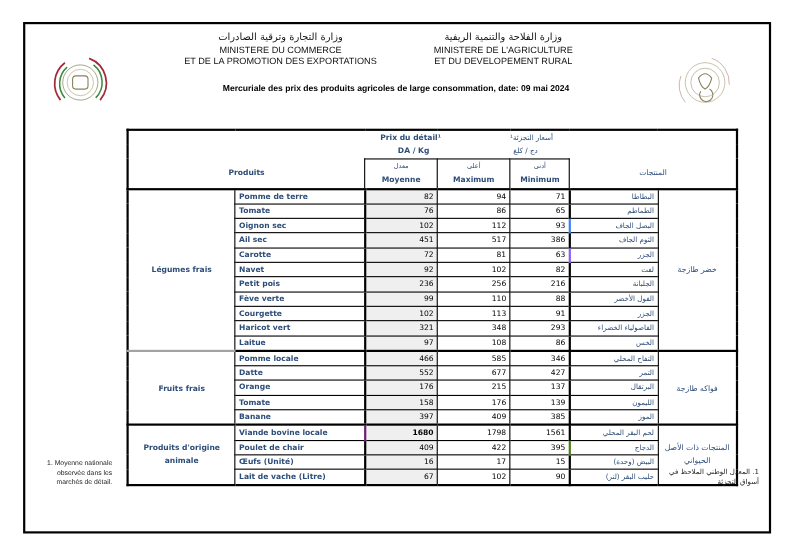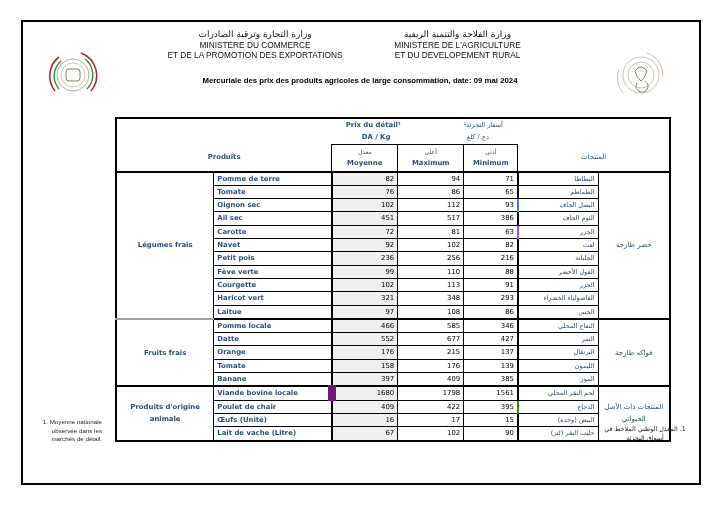--- a/index.html
+++ b/index.html
@@ -18,21 +18,21 @@
   table.merc { position: absolute; left: 115px; top: 117px; width: 556px; border-collapse: collapse; font-family: "DejaVu Sans", sans-serif; font-size: 6.9px; }
   table.merc td { border: 1px solid #000; padding: 0 3px; height: 12.3px; line-height: 12.3px; white-space: nowrap; }
   .blue { color: #2d4d78; font-weight: bold; }
   .cat { text-align: center; font-weight: bold; color: #2d4d78; }
   .prod { color: #2d4d78; font-weight: bold; text-align: left; }
   .num { text-align: right; }
   .moy { background: #efefef; }
   .ar-prod { text-align: right; direction: rtl; color: #2d4d78; font-size: 6.5px; }
   .ar-cat { text-align: center; color: #2d4d78; font-size: 7px; direction: rtl; }
   .note-left { position: absolute; left: 32px; top: 418px; width: 70px; font-size: 6.2px; line-height: 8.5px; color: #222; text-align: right; }
-  .note-right { position: absolute; left: 600px; top: 425px; width: 90px; font-size: 6.4px; line-height: 9px; color: #222; direction: rtl; text-align: center; font-family: "DejaVu Sans", sans-serif; }
+  .note-right { position: absolute; left: 600px; top: 425px; width: 90px; font-size: 6.4px; line-height: 9px; color: #222; direction: rtl; text-align: right; font-family: "DejaVu Sans", sans-serif; }
   .hdr-cell-center { text-align: center; }
 </style>
 </head>
 <body>
 
 <div class="frame"></div>
 
 <svg class="seal seal-left" viewBox="0 0 56 56">
   <path d="M36 6 A24 24 0 0 1 46 44" fill="none" stroke="#a52a3a" stroke-width="1.6"></path>
   <path d="M10 44 A24 24 0 0 1 14 10" fill="none" stroke="#a52a3a" stroke-width="1.6"></path>
@@ -219,21 +219,21 @@
       <tr>
         <td class="prod" style="border-bottom:2px solid #000;">Banane</td>
         <td class="num moy" style="border-left:2px solid #000;border-bottom:2px solid #000;">397</td>
         <td class="num" style="border-bottom:2px solid #000;">409</td>
         <td class="num" style="border-right:2px solid #000;border-bottom:2px solid #000;">385</td>
         <td class="ar-prod" style="border-bottom:2px solid #000;">الموز</td>
       </tr>
       <tr>
         <td class="cat" rowspan="4" style="border-left:2px solid #000;border-bottom:2px solid #000;white-space:normal;line-height:12px;">Produits d'origine animale</td>
         <td class="prod" style="">Viande bovine locale</td>
-        <td class="num moy" style="border-left:8px solid #701a75;">1680</td>
+        <td class="num moy" style="border-left:2px solid #701a75;font-weight:bold;">1680</td>
         <td class="num" style="">1798</td>
         <td class="num" style="border-right:2px solid #000;">1561</td>
         <td class="ar-prod" style="">لحم البقر المحلي</td>
         <td class="ar-cat" rowspan="4" style="border-right:2px solid #000;border-bottom:2px solid #000;white-space:normal;line-height:12px;">المنتجات ذات الأصل الحيواني</td>
       </tr>
       <tr>
         <td class="prod" style="">Poulet de chair</td>
         <td class="num moy" style="border-left:2px solid #000;">409</td>
         <td class="num" style="">422</td>
         <td class="num" style="border-right:2px solid #4d7c0f;">395</td>

